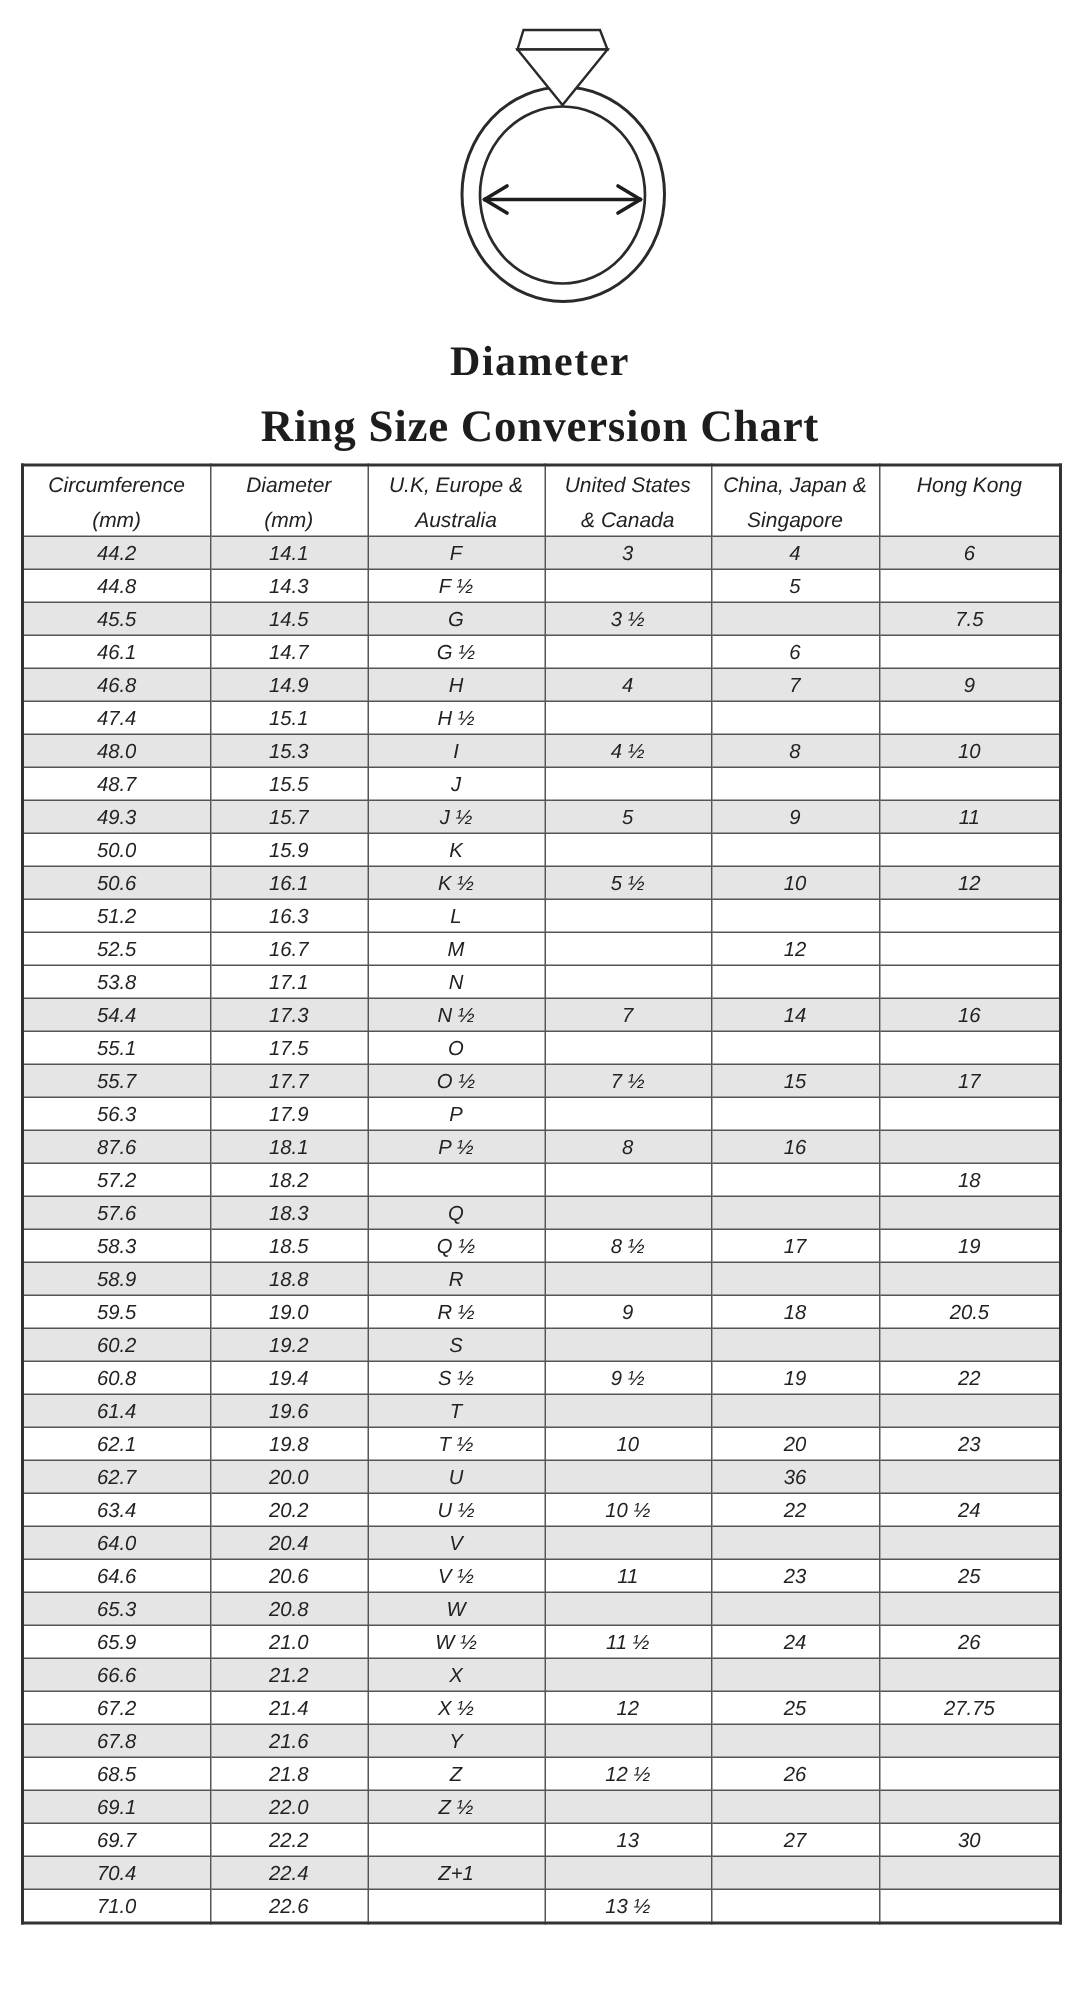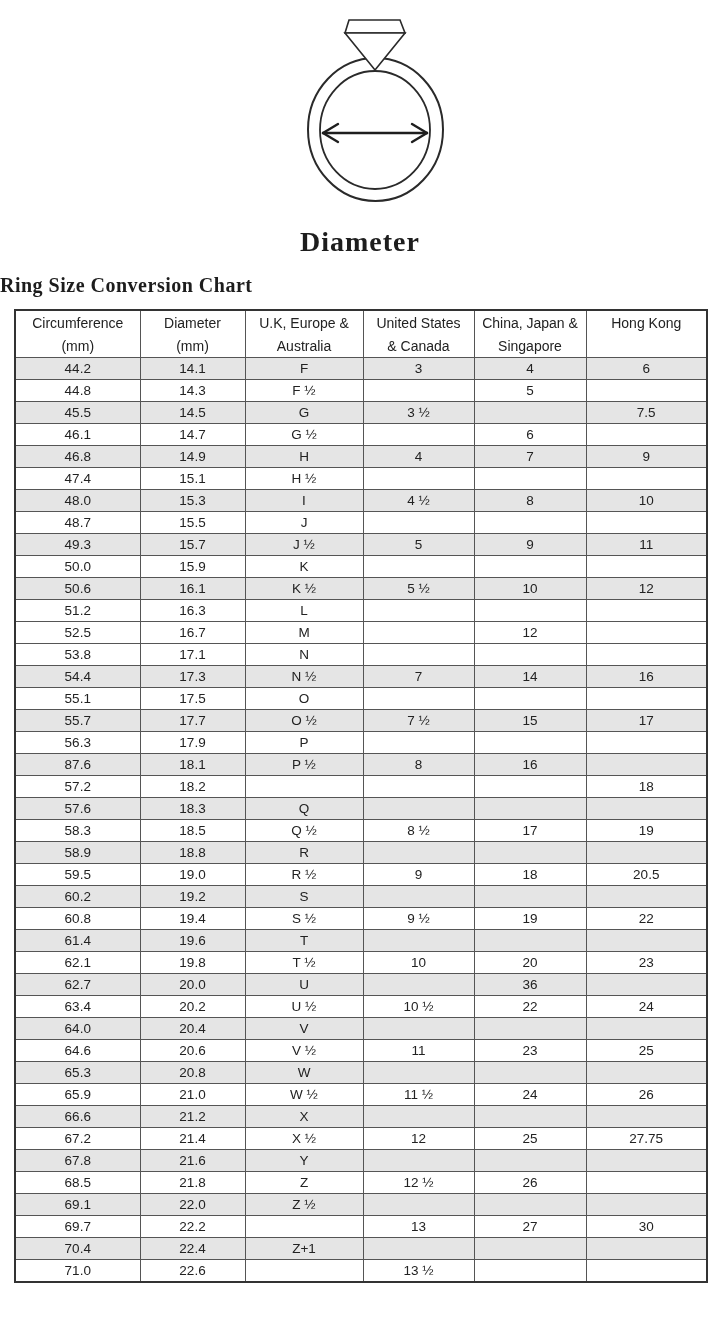--- a/index.html
+++ b/index.html
@@ -29,33 +29,35 @@
     text-align: center;
     font-family: "Liberation Serif", serif;
     font-weight: bold;
     font-size: 28px;
     line-height: 30px;
     letter-spacing: 1px;
     color: #1d1d1d;
   }
   .chart-title {
     margin-top: 13px;
+    text-align: center;
     font-family: "Liberation Serif", serif;
     font-weight: bold;
-    font-size: 20px;
+    font-size: 30px;
     line-height: 30px;
     letter-spacing: 0.5px;
     color: #1d1d1d;
   }
   table.size-table {
     margin: 9px 14px 0 14px;
     width: 692px;
     border-collapse: collapse;
     table-layout: fixed;
     border: 2px solid var(--border-outer, #333);
+    font-style: italic;
   }
   table.size-table th,
   table.size-table td {
     border: 1px solid var(--border-inner, #555);
     text-align: center;
     padding: 0;
     overflow: hidden;
     white-space: nowrap;
   }
   table.size-table th {

